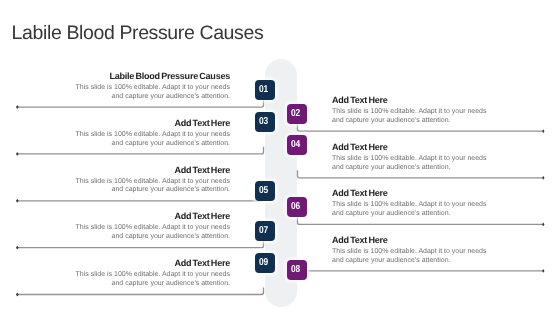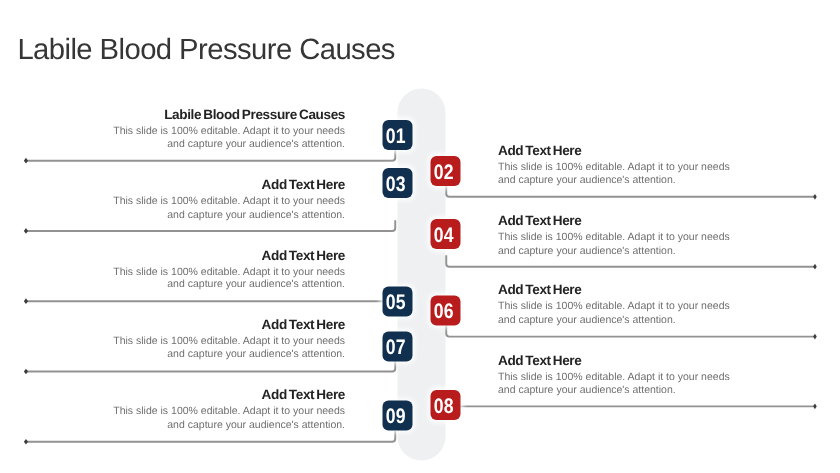--- a/index.html
+++ b/index.html
@@ -9,26 +9,26 @@
 
   .title{position:absolute;left:11.6px;top:11.7px;font-size:19.5px;font-weight:400;color:#363636;
          letter-spacing:-0.38px;line-height:20px;white-space:nowrap;}
 
   .capsule{position:absolute;left:265.2px;top:47.7px;width:31.8px;height:248.3px;background:#eef0f2;border-radius:16px;z-index:0;}
 
   svg.lines{position:absolute;left:0;top:0;width:560px;height:315px;z-index:1;}
   svg.lines path.ln{fill:none;stroke:#929292;stroke-width:1.3;}
   svg.lines path.mk{fill:#3d3d3d;}
 
-  .badge{position:absolute;width:20px;height:20px;border-radius:4px;color:#ffffff;font-size:14px;font-weight:bold;
+  .badge{position:absolute;width:20px;height:20px;border-radius:4px;color:#ffffff;font-size:10px;font-weight:bold;
          display:flex;align-items:center;justify-content:center;z-index:4;
          box-shadow:0 0 3.5px 1.4px rgba(255,255,255,0.85);text-align:right;}
   .badge > span{display:block;transform:scaleX(0.84) translateX(-1.2px);line-height:1;}
   .badge.navy{background:#11304f;left:255px;}
-  .badge.green{background:#b91c1c;left:287px;}
+  .badge.green{background:#701a75;left:287px;}
 
   .blk{position:absolute;width:158px;z-index:3;}
   .blk .hd{font-size:9.05px;font-weight:bold;color:#232323;letter-spacing:-0.25px;word-spacing:-0.9px;
            line-height:8.5px;white-space:nowrap;}
   .blk .bd{font-size:7px;color:#6f6f6f;line-height:8.8px;margin-top:3.6px;white-space:nowrap;}
   .blk.lft{text-align:right;left:72px;}
   .blk.rgt{text-align:left;left:332px;}
 
   .footer{position:absolute;left:1.8px;width:560px;top:304.8px;text-align:center;font-size:5.3px;color:#adadad;line-height:6px;}
 </style>
@@ -106,32 +106,32 @@
     <span>03</span>
   </div>
   <div class="blk lft" style="top:107.65px">
     <div class="hd">Add Text Here</div>
     <div class="bd">
       <div>This slide is 100% editable. Adapt it to your needs</div>
       <div>and capture your audience's attention.</div>
     </div>
   </div>
 
-  <div class="badge green" style="top:135px">
+  <div class="badge green" style="top:124px">
     <span>04</span>
   </div>
   <div class="blk rgt" style="top:131.7px">
     <div class="hd">Add Text Here</div>
     <div class="bd">
       <div>This slide is 100% editable. Adapt it to your needs</div>
       <div>and capture your audience's attention.</div>
     </div>
   </div>
 
-  <div class="badge navy" style="top:180px">
+  <div class="badge navy" style="top:170px">
     <span>05</span>
   </div>
   <div class="blk lft" style="top:154.5px">
     <div class="hd">Add Text Here</div>
     <div class="bd">
       <div>This slide is 100% editable. Adapt it to your needs</div>
       <div>and capture your audience's attention.</div>
     </div>
   </div>
 
@@ -161,21 +161,21 @@
     <span>08</span>
   </div>
   <div class="blk rgt" style="top:224.8px">
     <div class="hd">Add Text Here</div>
     <div class="bd">
       <div>This slide is 100% editable. Adapt it to your needs</div>
       <div>and capture your audience's attention.</div>
     </div>
   </div>
 
-  <div class="badge navy" style="top:256px">
+  <div class="badge navy" style="top:242px">
     <span>09</span>
   </div>
   <div class="blk lft" style="top:248.2px">
     <div class="hd">Add Text Here</div>
     <div class="bd">
       <div>This slide is 100% editable. Adapt it to your needs</div>
       <div>and capture your audience's attention.</div>
     </div>
   </div>
 

